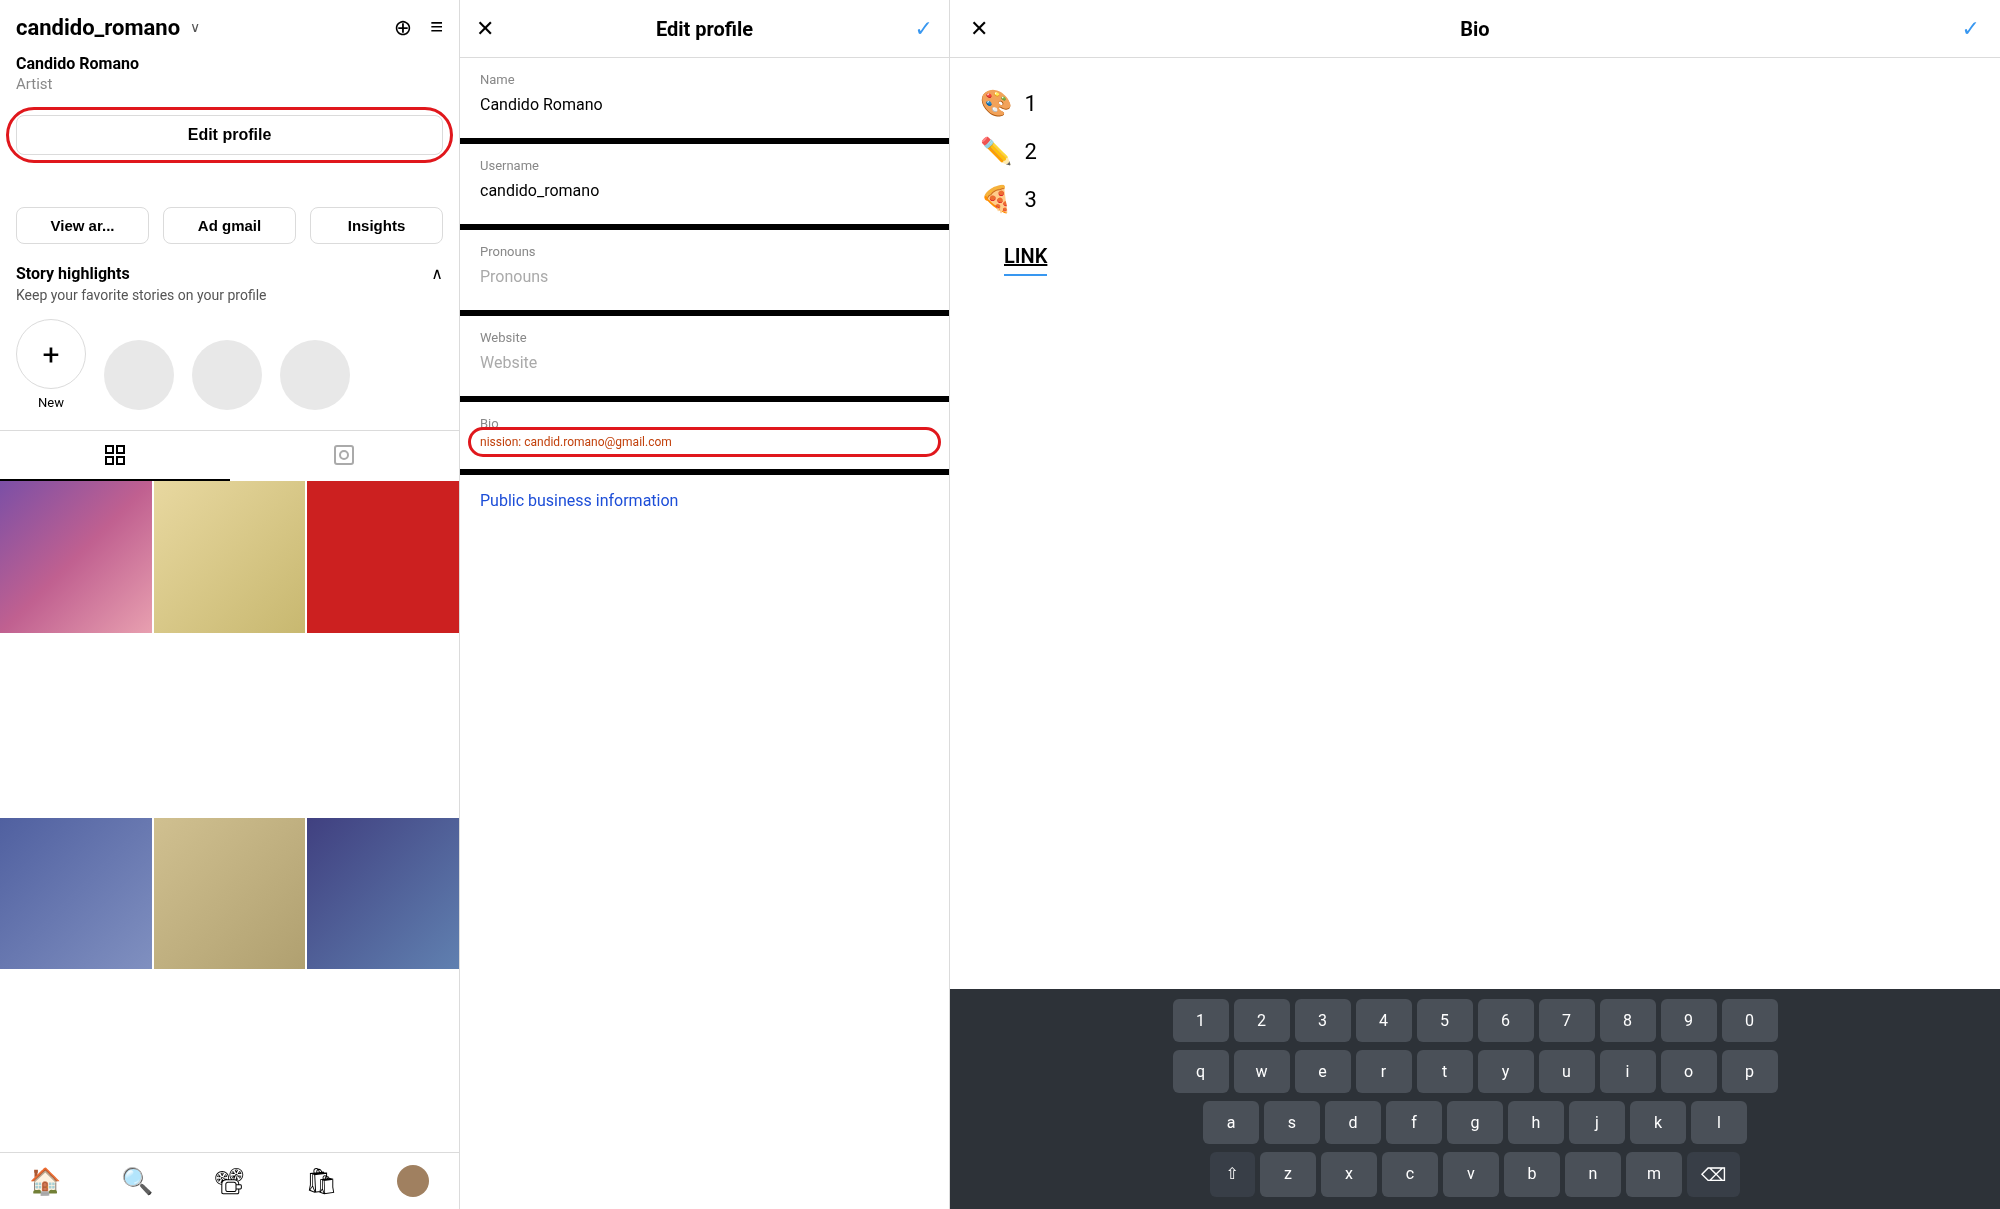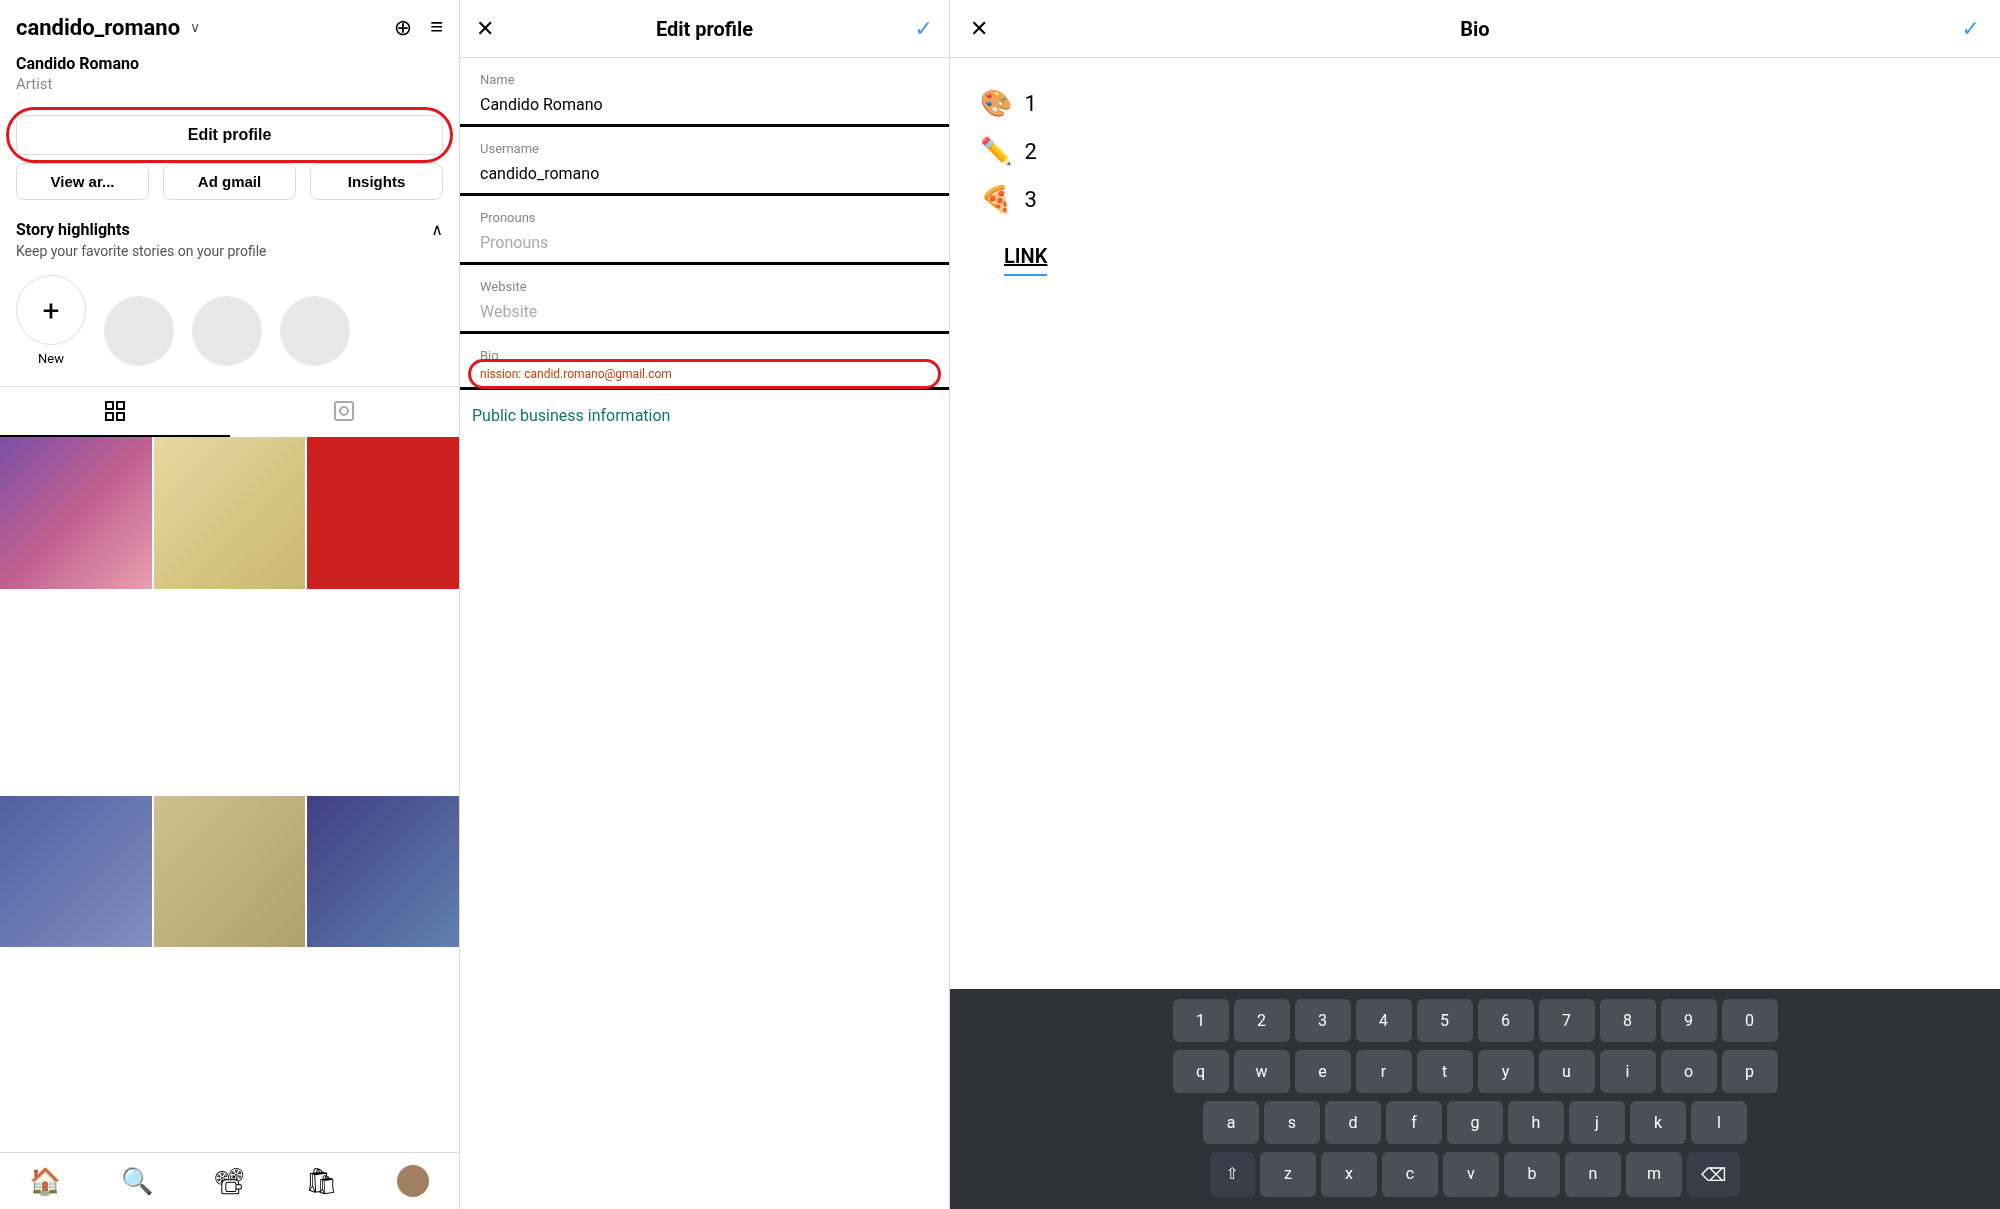--- a/index.html
+++ b/index.html
@@ -96,20 +96,21 @@
       top: 0; left: 6px; right: 6px; bottom: 0;
       border: 3px solid #e0171c;
       border-radius: 30px;
       pointer-events: none;
     }
 
     .action-buttons {
       display: flex;
       gap: 14px;
       padding: 0 16px 10px;
+      margin-top: 44px;
     }
     .action-btn {
       flex: 1;
       padding: 9px 6px;
       border: 1px solid #dbdbdb;
       border-radius: 8px;
       background: #fff;
       font-size: 15px;
       font-weight: 600;
       color: #000;
@@ -300,22 +301,22 @@
       font-weight: 600;
       margin-top: 10px;
       cursor: pointer;
     }
 
     .edit-fields {
       flex: 1;
       overflow-y: auto;
     }
     .edit-field-group {
-      padding: 14px 20px 6px;
-      border-bottom: 3px solid #000000;
+      padding: 14px 20px 20px;
+      border-bottom: 6px solid #000000;
     }
     .edit-field-label {
       font-size: 13px;
       color: #888;
       margin-bottom: 4px;
     }
     .edit-field-value {
       font-size: 16px;
       color: #000;
       padding: 4px 0;
@@ -335,23 +336,23 @@
       border: 3px solid #e0171c;
       border-radius: 16px;
       pointer-events: none;
     }
     .bio-value {
       font-size: 12px;
       color: #c2410c;
     }
 
     .public-biz {
-      padding: 16px 12px;
-      font-size: 16px;
-      color: #0f766e;
+      padding: 16px 20px;
+      font-size: 16px;
+      color: #1d4ed8;
     }
 
     
     .panel-bio {
       flex: 1;
       height: 1209px;
       background: #fff;
       display: flex;
       flex-direction: column;
     }

